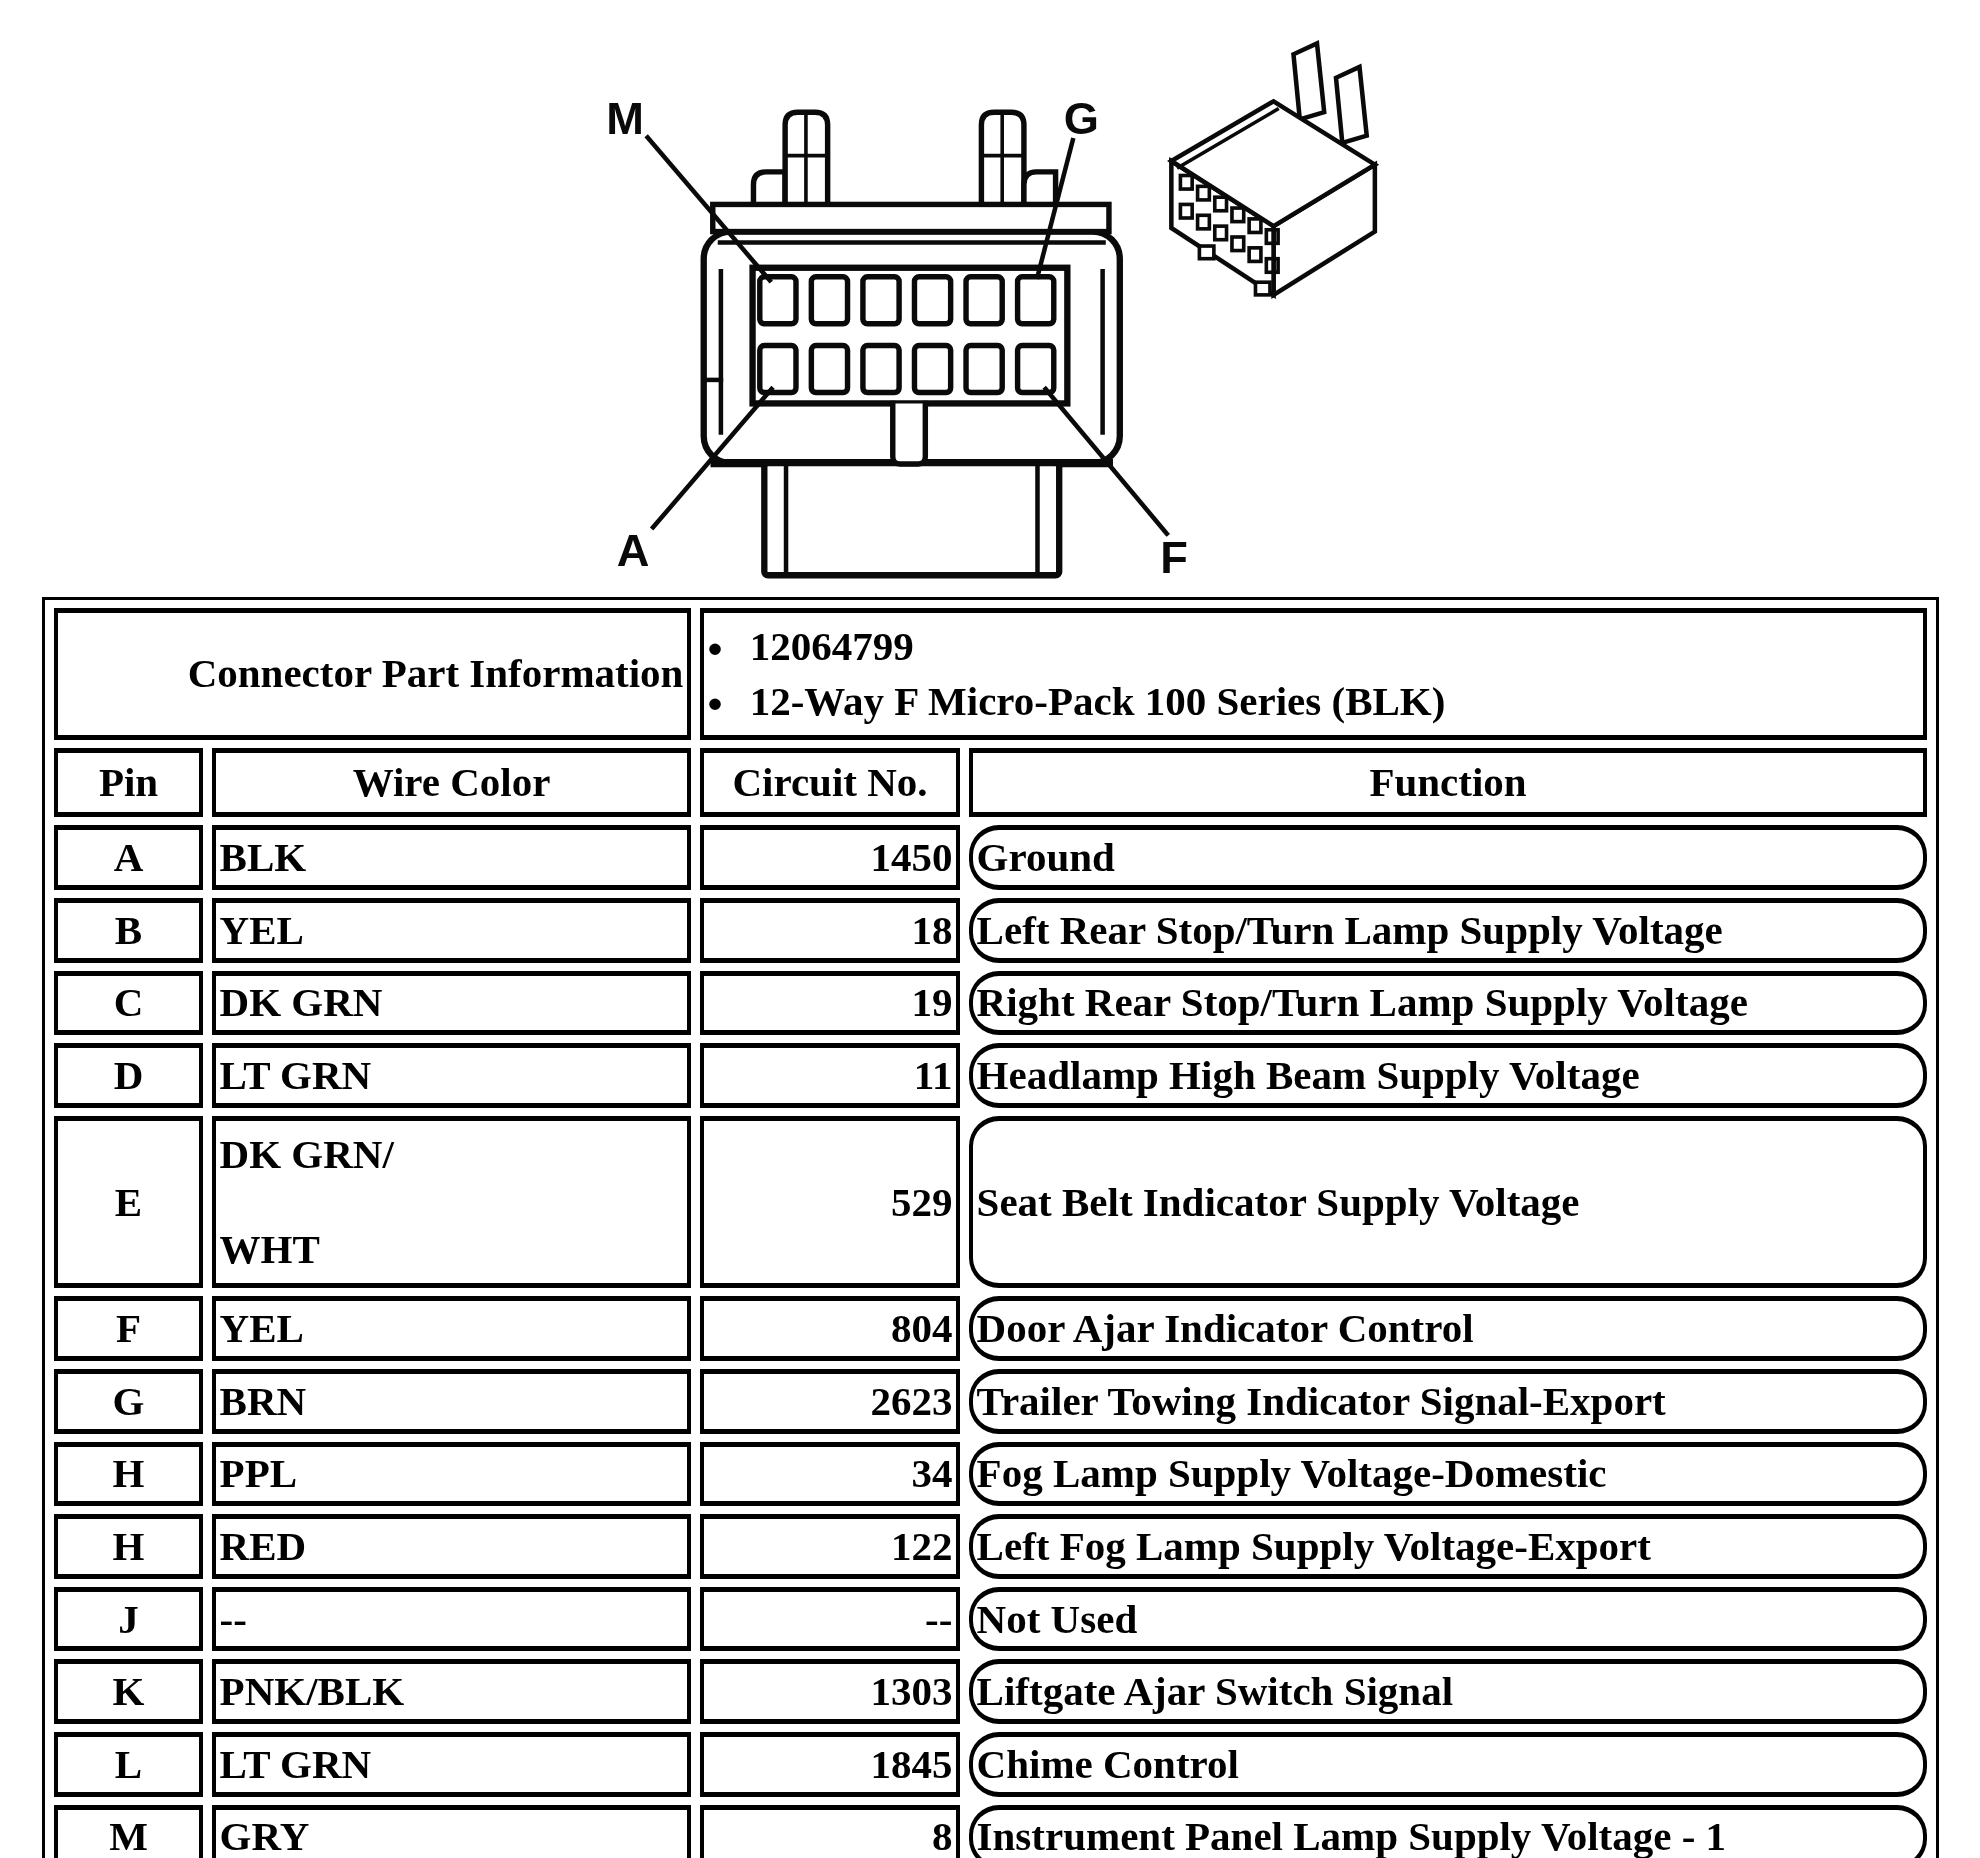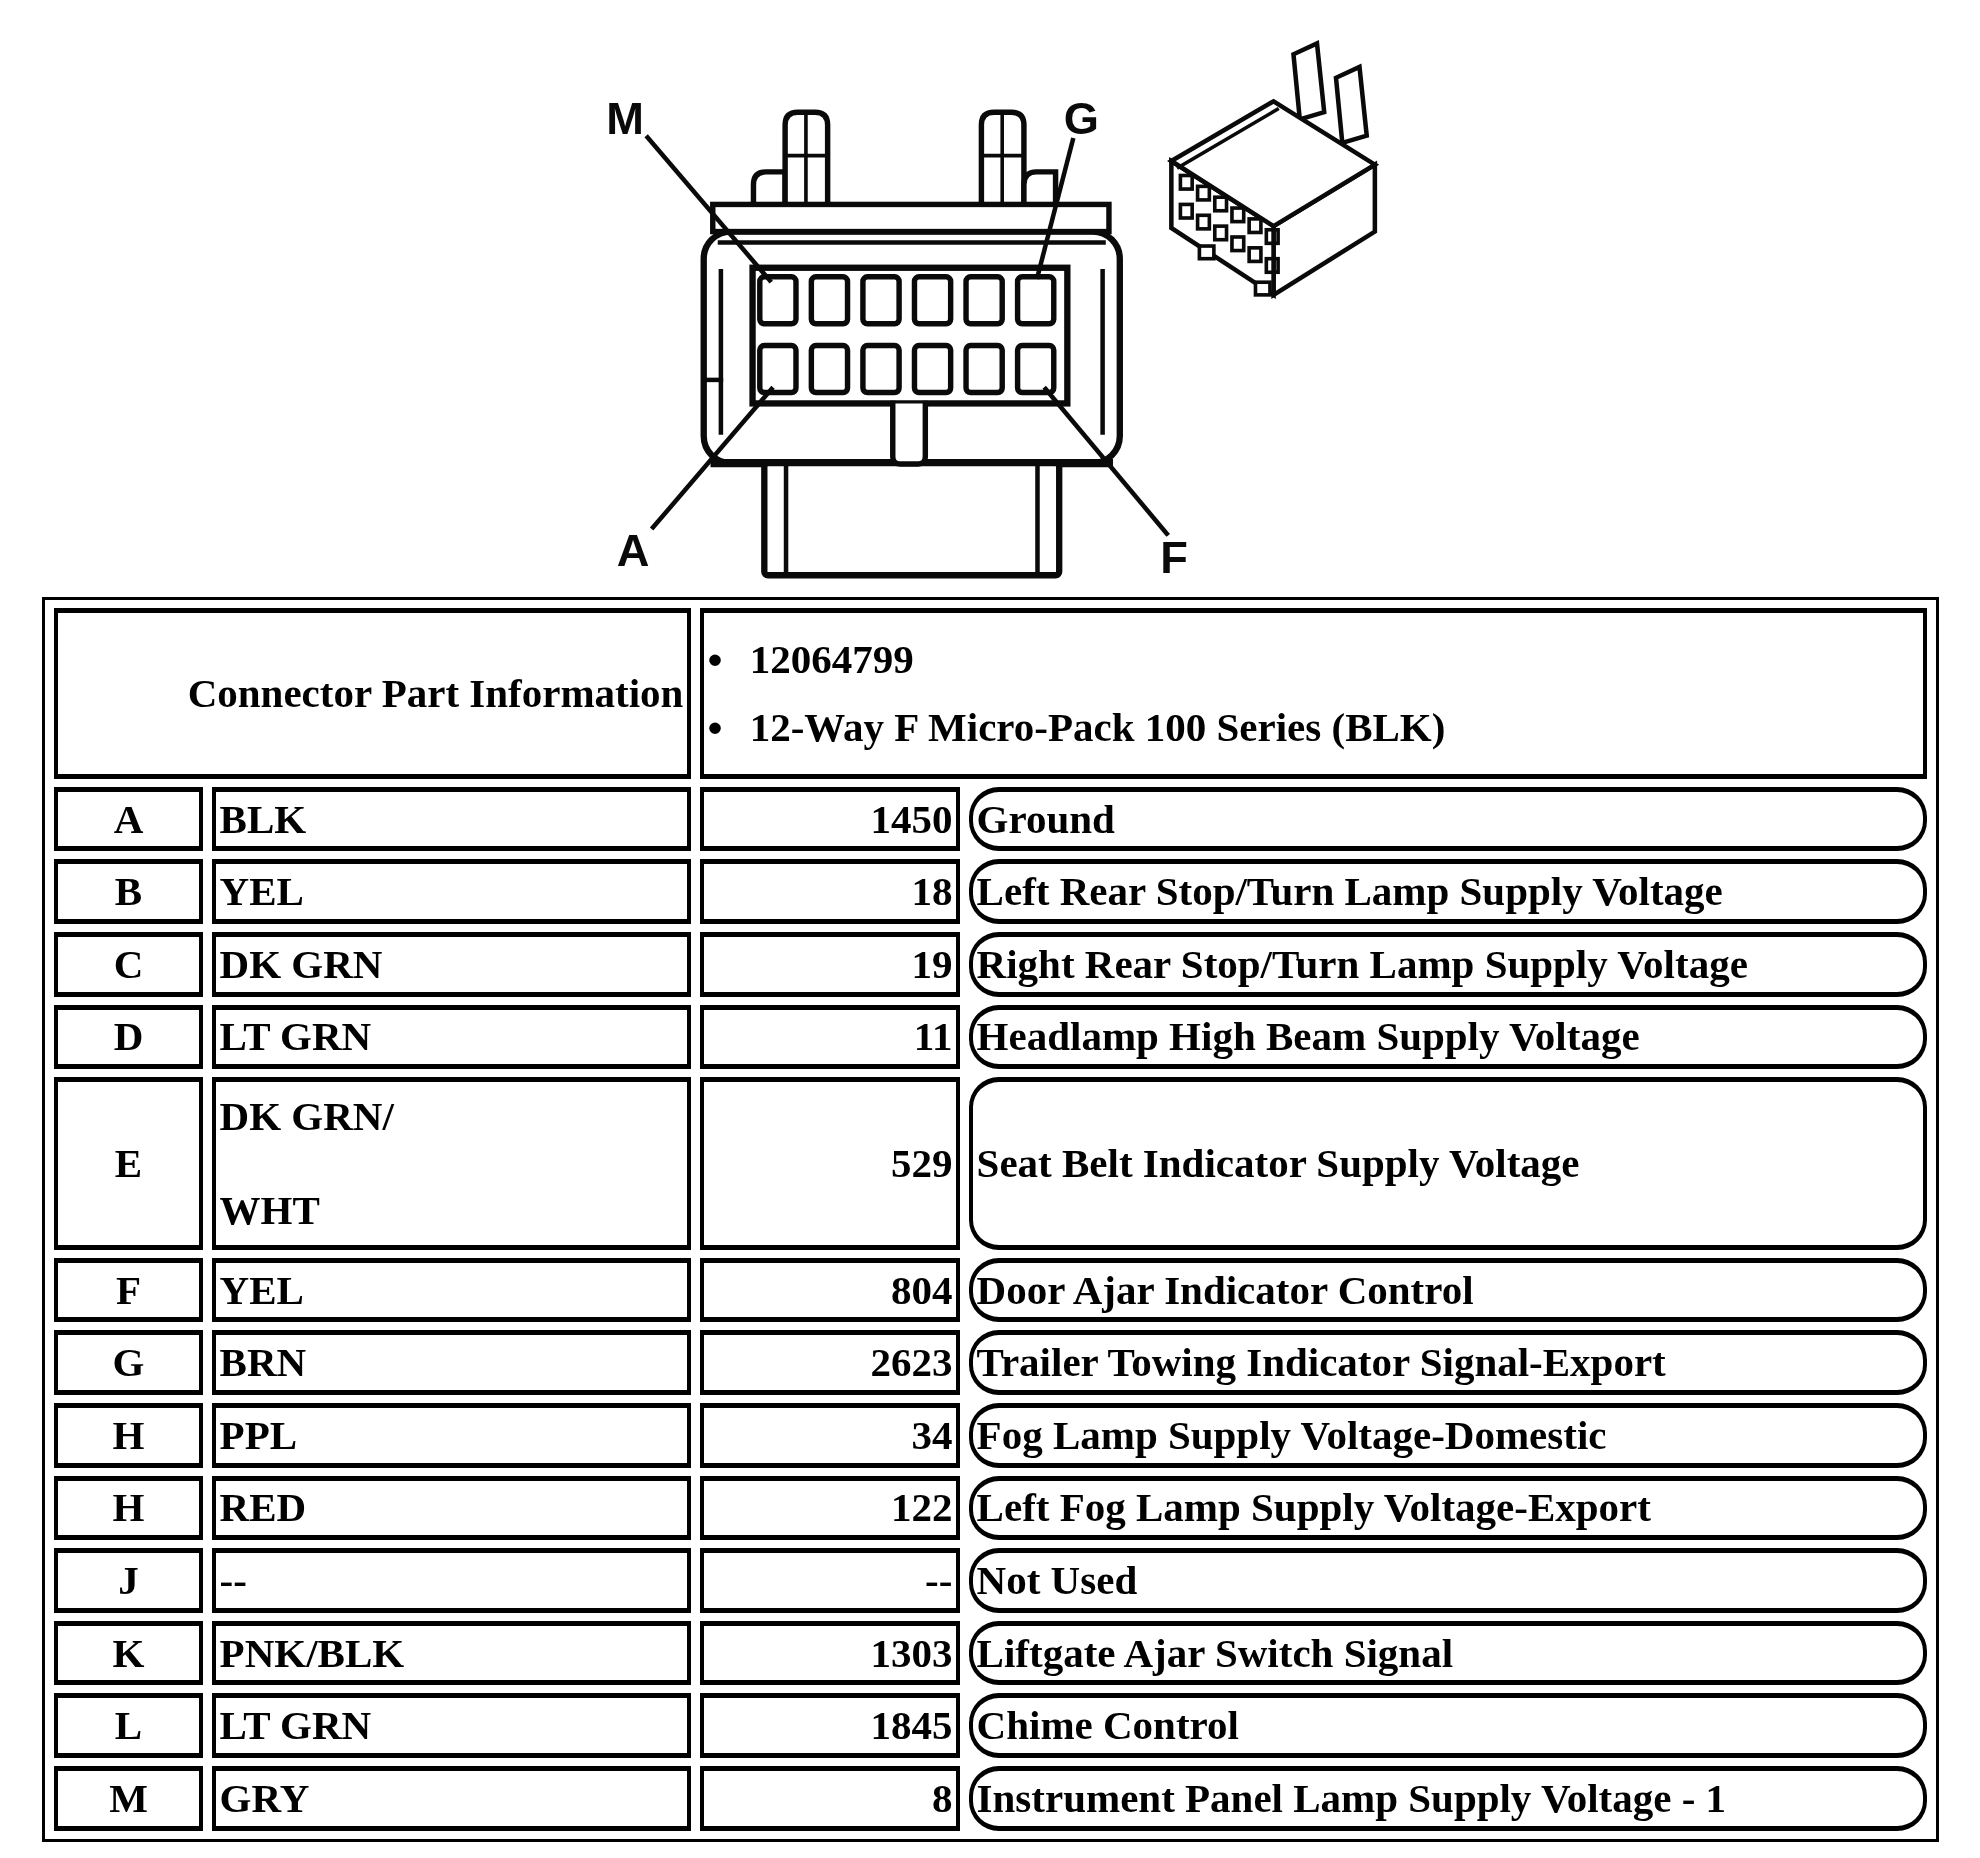--- a/index.html
+++ b/index.html
@@ -39,21 +39,21 @@
     font-size:41px;
     line-height:1.15;
     padding:1.8px 3.6px;
     vertical-align:middle;
     overflow:hidden;
   }
   .part-label {
     height:105px; text-align:right; font-size:42px;
   }
   .part-values { height:105px; text-align:left; padding-left:71px; font-size:42px; }
-  .bullet-row { display:flex; align-items:center; margin:21px 0; }
+  .bullet-row { display:flex; align-items:flex-end; margin:8px 0; }
   .bullet-row::before { content:"\2022"; margin-right:27px; font-size:43px; line-height:1; }
   th.colhead { height:56px; text-align:center; font-size:42px; }
   td.c-pin     { text-align:center; height:51px; }
   td.c-wire    { white-space:pre-line; }
   td.c-circuit { text-align:right; }
   td.c-func    { text-align:left; padding-left:9px;border-radius:30px; }
   tr.tall td { height:159px; }
 </style>
 </head>
 <body>
@@ -156,20 +156,26 @@
         <th class="part-label" colspan="2">Connector Part Information</th>
         <th class="part-values" colspan="2">
           <div class="bullet-row">
             <span>12064799</span>
           </div>
           <div class="bullet-row">
             <span>12-Way F Micro-Pack 100 Series (BLK)</span>
           </div>
         </th>
       </tr>
+      <tr>
+        <th class="colhead">Pin</th>
+        <th class="colhead">Wire Color</th>
+        <th class="colhead">Circuit No.</th>
+        <th class="colhead">Function</th>
+      </tr>
     </thead>
     <tbody>
         <tr>
     <td class="c-pin">A</td>
     <td class="c-wire">BLK</td>
     <td class="c-circuit">1450</td>
     <td class="c-func">Ground</td>
   </tr>
         <tr>
     <td class="c-pin">B</td>

